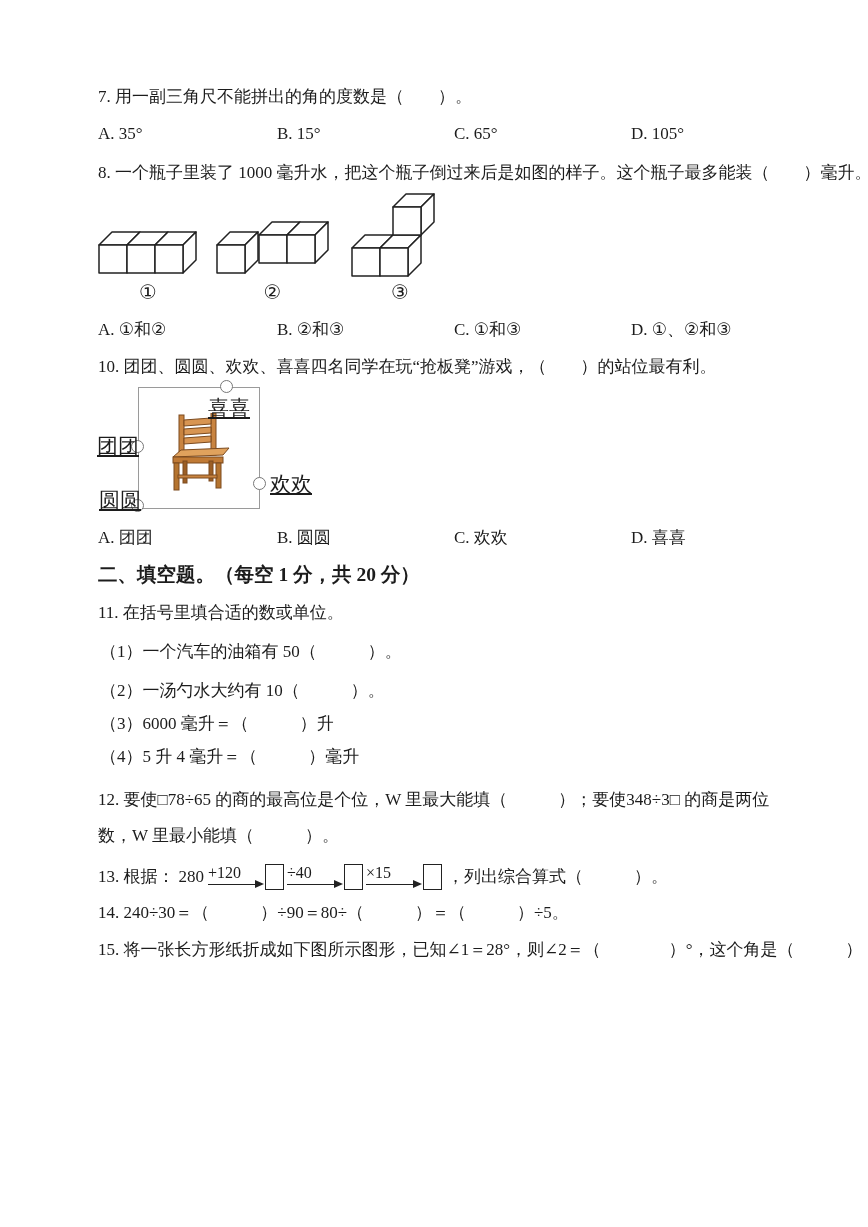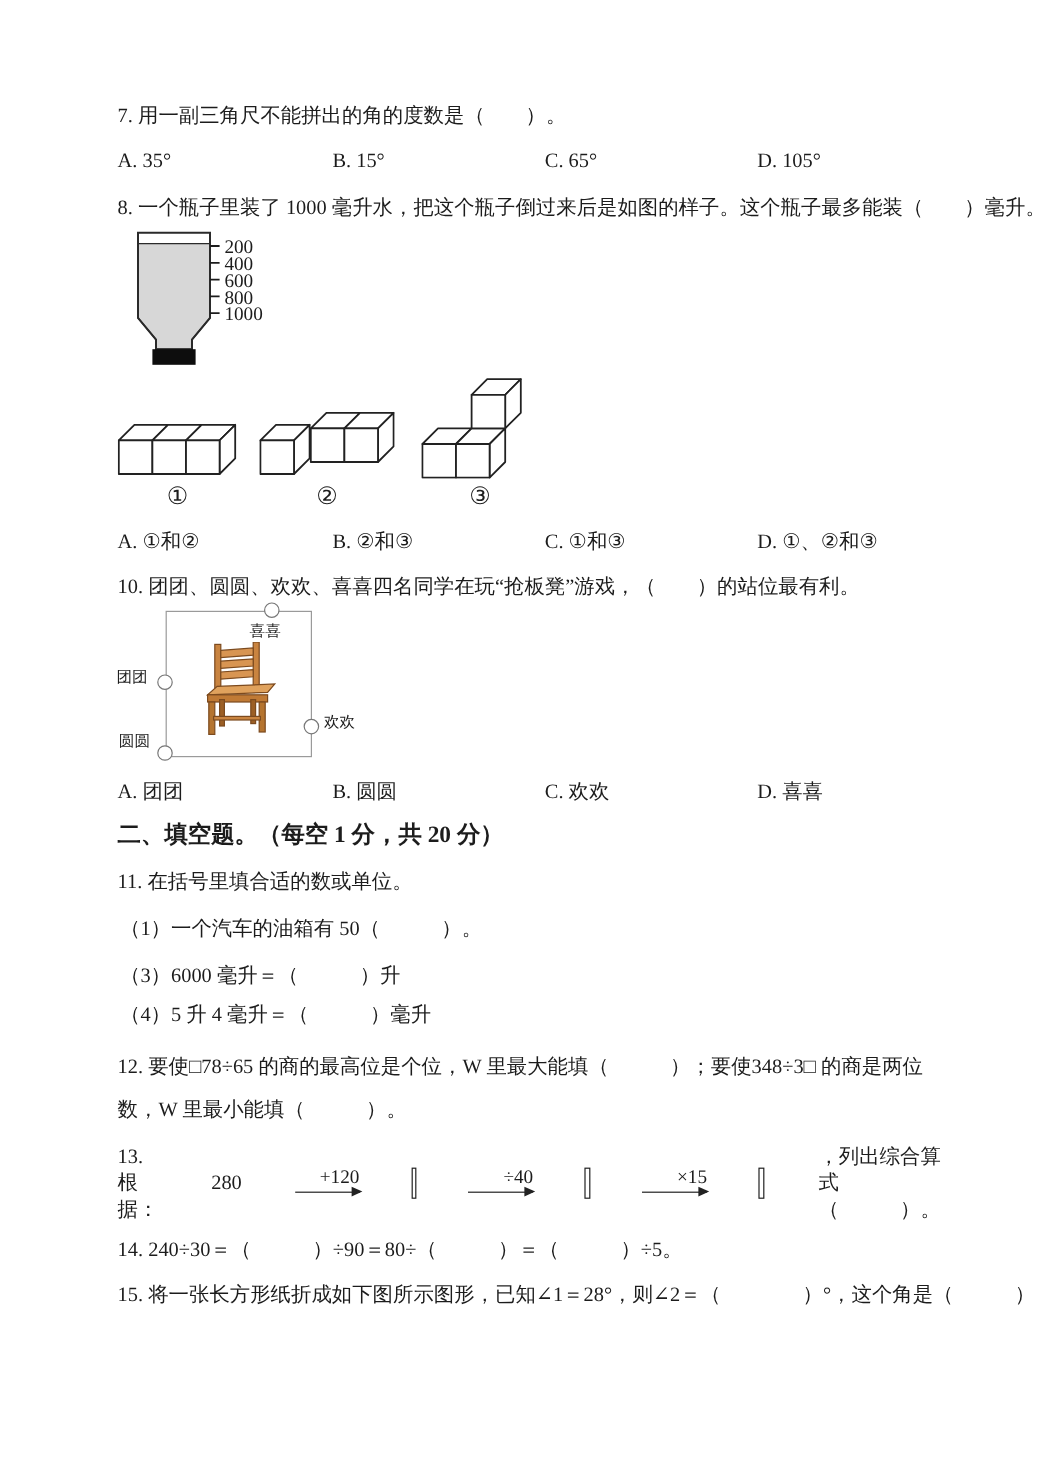--- a/index.html
+++ b/index.html
@@ -39,25 +39,25 @@
   
   .chair-wrap { position:relative; height:126px; margin:9px 0 14px 40px; width:300px; }
   .chair-square {
     position:absolute; left:0; top:0; width:122px; height:122px;
     border:1.3px solid #9a9a9a; background:#fff;
   }
   .dot {
     position:absolute; width:13px; height:13px; border-radius:50%;
     background:#fff; border:1.3px solid #777;
   }
-  .player-label { position:absolute; font-size:13px; line-height:1.1; white-space:nowrap; }
-
-  
-  .flow { display:flex; align-items:center; margin:4px 0 0 0; line-height:1.3;gap:40px; }
-  .fc-step { display:inline-flex; flex-direction:column; align-items:flex-end; margin:0 2px; transform:translateY(2px); }
+  .player-label { position:absolute; font-size:21px; line-height:1.1; white-space:nowrap;text-decoration:underline; }
+
+  
+  .flow { display:flex; align-items:center; margin:4px 0 0 0; line-height:1.3; }
+  .fc-step { display:inline-flex; flex-direction:column; align-items:flex-start; margin:0 2px; transform:translateY(2px); }
   .fc-label { font-size:16px; line-height:1; margin-bottom:3px; }
   .fc-line { position:relative; width:54px; height:0; border-top:1.7px solid #222; }
   .fc-line::after {
     content:""; position:absolute; right:-2px; top:-5px;
     border-top:4.5px solid transparent; border-bottom:4.5px solid transparent;
     border-left:9px solid #222;
   }
   .fc-box { width:19px; height:26px; border:1.6px solid #222; display:inline-block; background:#fff; margin:0 1px; transform:translateY(4px); }
   .fc-start { margin:0 2px 0 4px; transform:translateY(4px); }
   .fc-suffix { margin-left:4px; } .mb11{margin-bottom:11px;} .mb13{margin-bottom:13px;}
@@ -72,42 +72,20 @@
 
   <p class="q mb15">7. 用一副三角尺不能拼出的角的度数是（　　）。</p>
   <div class="opts mb17">
     <span>A. 35°</span>
     <span>B. 15°</span>
     <span>C. 65°</span>
     <span>D. 105°</span>
   </div>
 
   <p class="q">8. 一个瓶子里装了 1000 毫升水，把这个瓶子倒过来后是如图的样子。这个瓶子最多能装（　　）毫升。</p>
-  <div class="bottle-row">
-    <svg width="200" height="114" viewBox="0 0 200 114">
-
-      <path d="M3,11 H63 V73 L48,91 V99 H18 V91 L3,73 Z" fill="#d7d7d7" stroke="#2a2a2a" stroke-width="1.1"></path>
-
-      <path d="M3,2 H63 V73 L48,91 V99 H18 V91 L3,73 Z" fill="none" stroke="#2a2a2a" stroke-width="1.7"></path>
-
-      <rect x="15" y="99" width="36" height="13" fill="#0d0d0d"></rect>
-
-      <line x1="63" y1="13" x2="71" y2="13" stroke="#1c1c1c" stroke-width="1.5"></line>
-      <line x1="63" y1="27" x2="71" y2="27" stroke="#1c1c1c" stroke-width="1.5"></line>
-      <line x1="63" y1="41" x2="71" y2="41" stroke="#1c1c1c" stroke-width="1.5"></line>
-      <line x1="63" y1="55" x2="71" y2="55" stroke="#1c1c1c" stroke-width="1.5"></line>
-      <line x1="63" y1="69" x2="71" y2="69" stroke="#1c1c1c" stroke-width="1.5"></line>
-
-      <text x="75" y="19" font-size="16" fill="#1c1c1c">200</text>
-      <text x="75" y="33" font-size="16" fill="#1c1c1c">400</text>
-      <text x="75" y="47" font-size="16" fill="#1c1c1c">600</text>
-      <text x="75" y="61" font-size="16" fill="#1c1c1c">800</text>
-      <text x="75" y="75" font-size="16" fill="#1c1c1c">1000</text>
-    </svg>
-  </div>
 
   <div class="cubes-row">
     <div class="cube-fig">
       <svg width="100" height="48" viewBox="0 0 100 48">
         <g fill="#ffffff" stroke="#222" stroke-width="1.5" stroke-linejoin="round">
           <polygon points="1,16 14,3 42,3 29,16"></polygon>
             <rect x="1" y="16" width="28" height="28"></rect>
           <polygon points="29,16 42,3 70,3 57,16"></polygon>
             <rect x="29" y="16" width="28" height="28"></rect>
           <polygon points="57,16 70,3 98,3 85,16"></polygon>
@@ -190,20 +168,21 @@
     <span>A. 团团</span>
     <span>B. 圆圆</span>
     <span>C. 欢欢</span>
     <span>D. 喜喜</span>
   </div>
 
   <p class="sec-title mb16">二、填空题。（每空 1 分，共 20 分）</p>
 
   <p class="q mb17">11. 在括号里填合适的数或单位。</p>
   <p class="q mb17" style="padding-left:2px">（1）一个汽车的油箱有 50（　　　）。</p>
+  <p class="q mb11" style="padding-left:2px">（2）一汤勺水大约有 10（　　　）。</p>
   <p class="q mb11" style="padding-left:2px">（3）6000 毫升＝（　　　）升</p>
   <p class="q" style="padding-left:2px">（4）5 升 4 毫升＝（　　　）毫升</p>
 
   <p class="q12">12. 要使□78÷65 的商的最高位是个位，W 里最大能填（　　　）；要使348÷3□ 的商是两位数，W 里最小能填（　　　）。</p>
 
   <div class="flow mb14">
     <span style="transform:translateY(4px)">13. 根据：</span>
     <span class="fc-start">280</span>
     <span class="fc-step">
       <span class="fc-label">+120</span>

